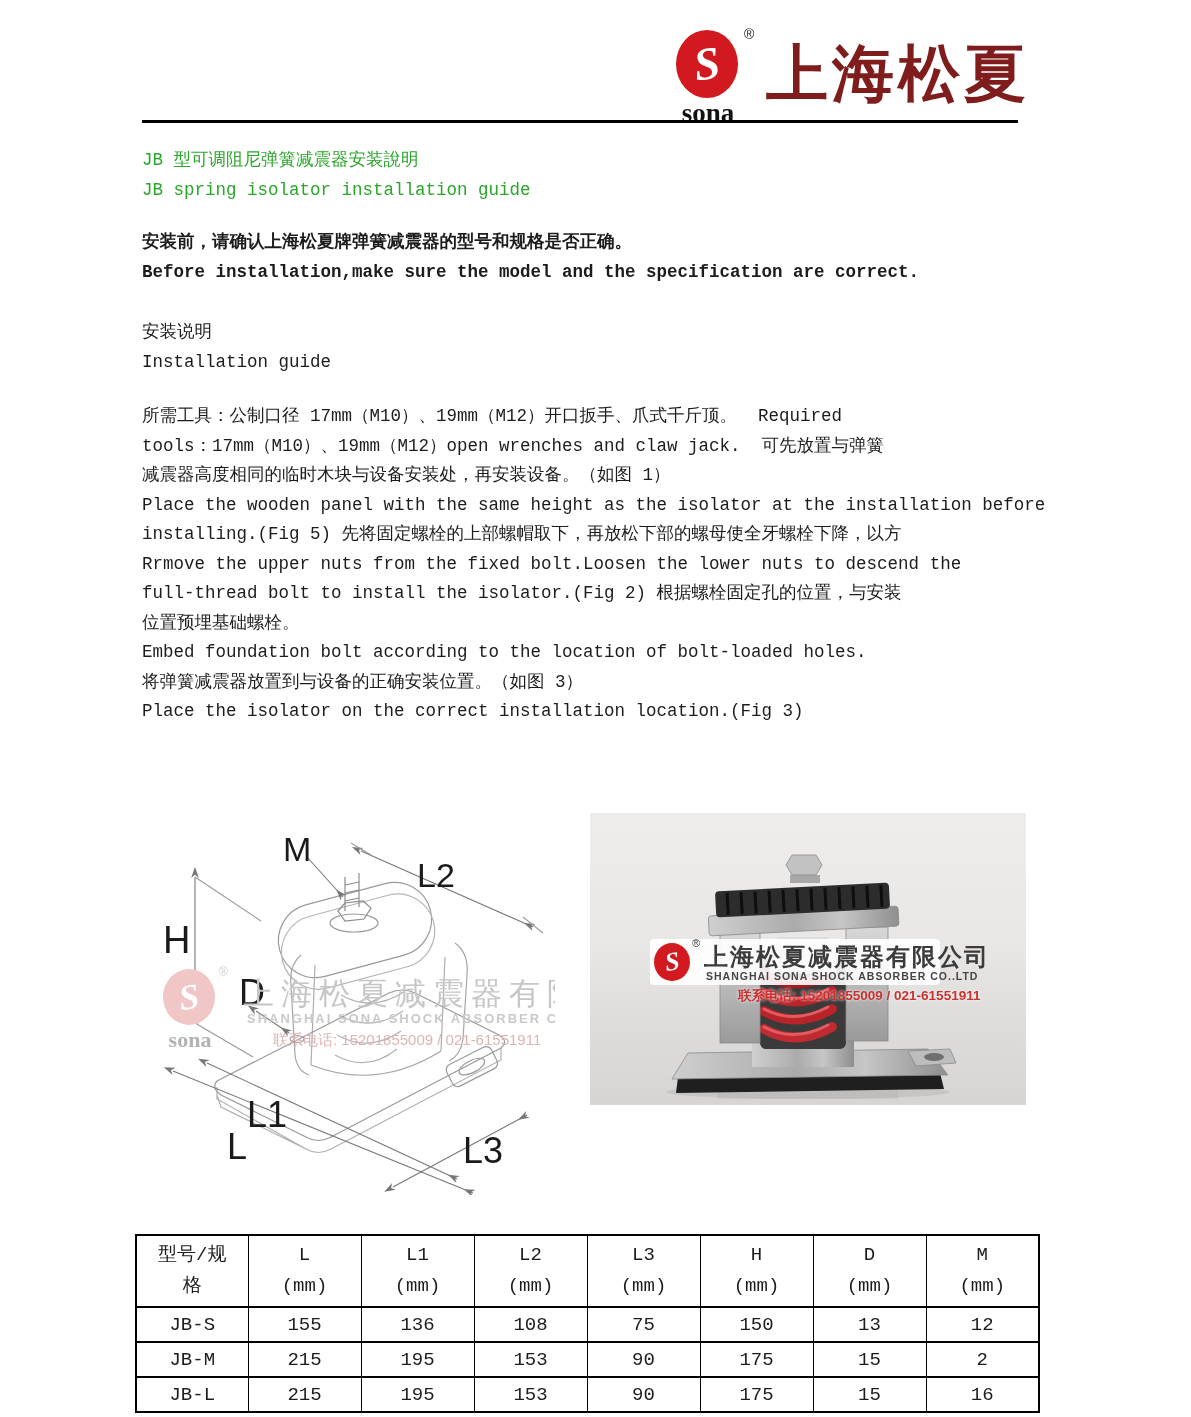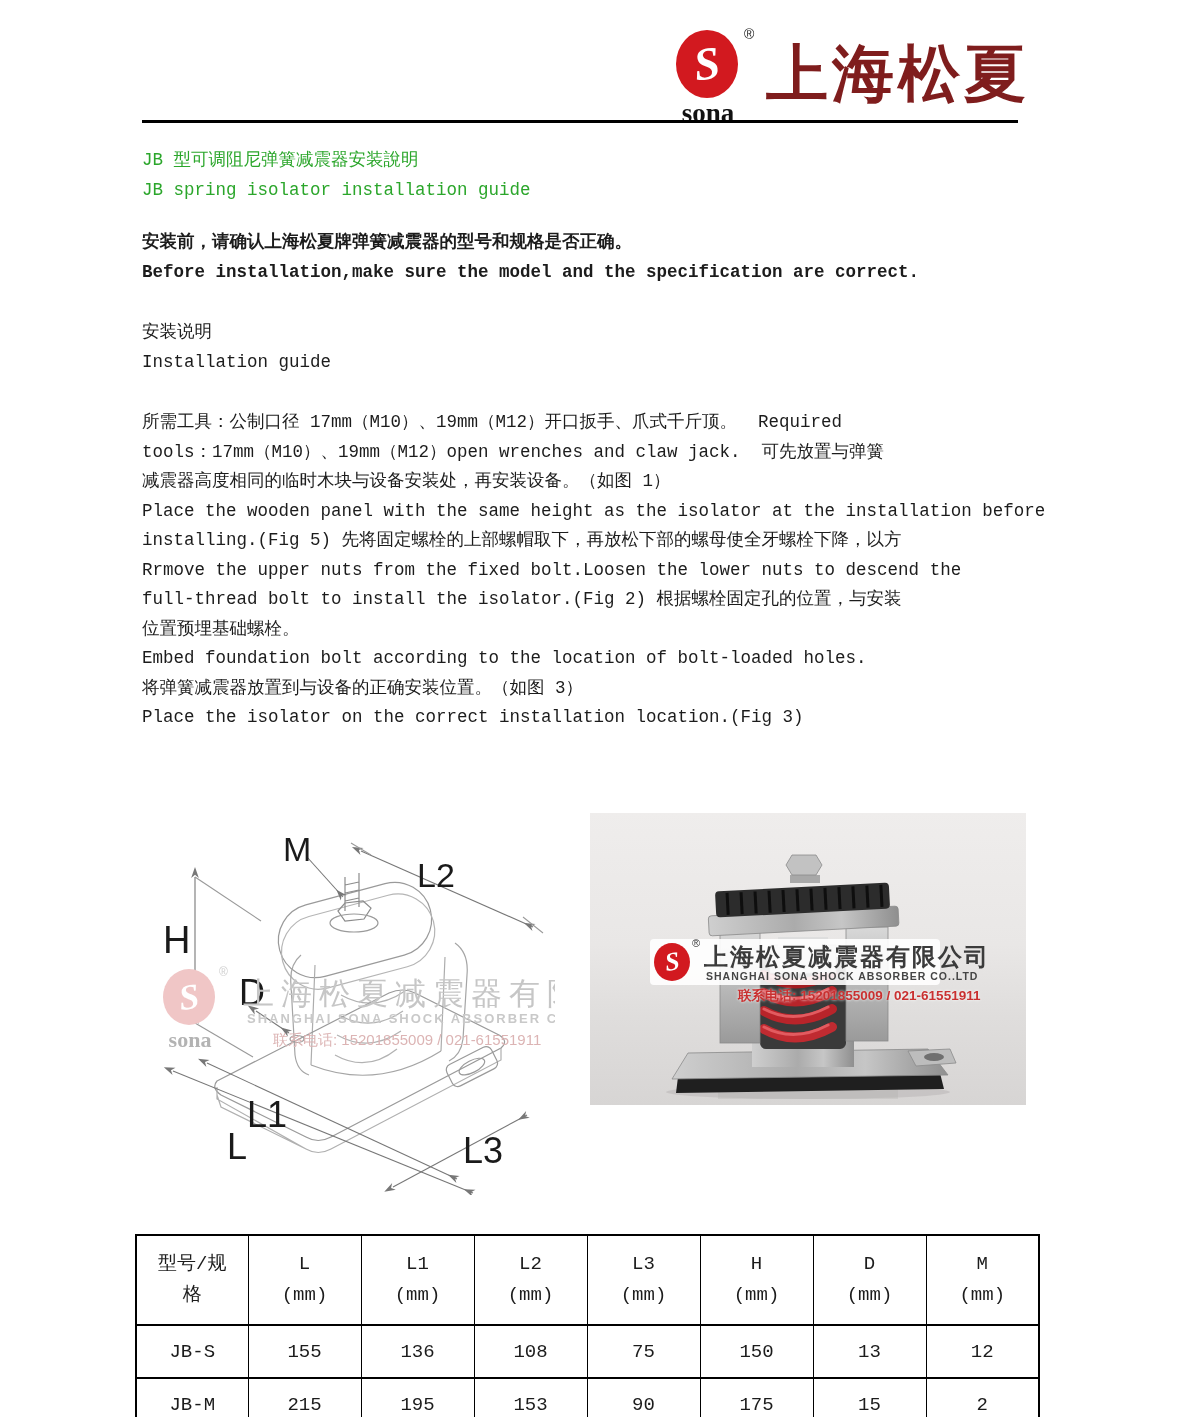--- a/index.html
+++ b/index.html
@@ -15,21 +15,21 @@
              font-family:"Liberation Serif",serif;font-weight:bold;font-size:27px;color:#111;}
   .brand-cn{position:absolute;left:102px;top:6px;font-family:"Liberation Sans",sans-serif;
             font-weight:bold;font-size:62px;letter-spacing:4px;color:#7f1d1d;white-space:nowrap;}
   .header-rule{position:absolute;left:142px;top:120px;width:876px;height:3px;background:#000;}
   
   .tline{white-space:pre;font-size:17.5px;line-height:29.5px;}
   .green{color:#2ba62b;}
   #title-block{position:absolute;left:142px;top:146px;}
   #intro-block{position:absolute;left:142px;top:228px;font-weight:bold;}
   #section-block{position:absolute;left:142px;top:318px;}
-  #guide-block{position:absolute;left:142px;top:402px;margin-top:6px;}
+  #guide-block{position:absolute;left:142px;top:402px;}
   
   #fig-drawing{position:absolute;left:155px;top:815px;width:400px;height:380px;overflow:hidden;background:#fff;}
   #fig-drawing svg{position:absolute;left:0;top:0;}
   .wm-draw{position:absolute;left:0;top:150px;width:400px;height:90px;pointer-events:none;}
   .wm-draw-circle{position:absolute;left:8px;top:4px;width:52px;height:56px;border-radius:50%;background:#f0c6c6;
                   display:flex;align-items:center;justify-content:center;}
   .wm-draw-circle span{color:#fff;font-family:"Liberation Serif",serif;font-style:italic;font-weight:bold;font-size:36px;transform:rotate(-8deg);}
   .wm-draw-reg{position:absolute;left:64px;top:0;font-size:12px;color:#cfcfcf;font-family:"Liberation Sans",sans-serif;}
   .wm-draw-sona{position:absolute;left:2px;top:62px;width:66px;text-align:center;font-family:"Liberation Serif",serif;
                 font-weight:bold;font-size:22px;color:#b3b3b3;}
@@ -50,21 +50,21 @@
   .wm-band-cn{position:absolute;left:54px;top:2px;font-family:"Liberation Sans",sans-serif;font-weight:bold;
               font-size:24px;letter-spacing:2px;color:#3b3b3b;white-space:nowrap;}
   .wm-band-en{position:absolute;left:56px;top:31px;font-family:"Liberation Sans",sans-serif;font-weight:bold;
               font-size:10.5px;letter-spacing:1px;color:#454545;white-space:nowrap;}
   .wm-band-phone{position:absolute;left:148px;top:174px;font-family:"Liberation Sans",sans-serif;font-weight:bold;
                  font-size:13.5px;color:#c93030;white-space:nowrap;text-shadow:0 0 3px #fff;}
   
   #spec-table{position:absolute;left:135px;top:1234px;border-collapse:collapse;table-layout:fixed;
               font-size:19px;}
   #spec-table td,#spec-table th{border:1px solid #000;border-top:2px solid #000;border-bottom:2px solid #000;
-              text-align:center;vertical-align:middle;font-weight:normal;padding:9px;}
+              text-align:center;vertical-align:middle;font-weight:normal;padding:0;}
   #spec-table{border:2px solid #000;}
   #spec-table th{height:70px;}
   #spec-table td{height:33px;}
   .th-line{line-height:31px;}
 </style>
 </head>
 <body>
 
 <div id="page">
 

